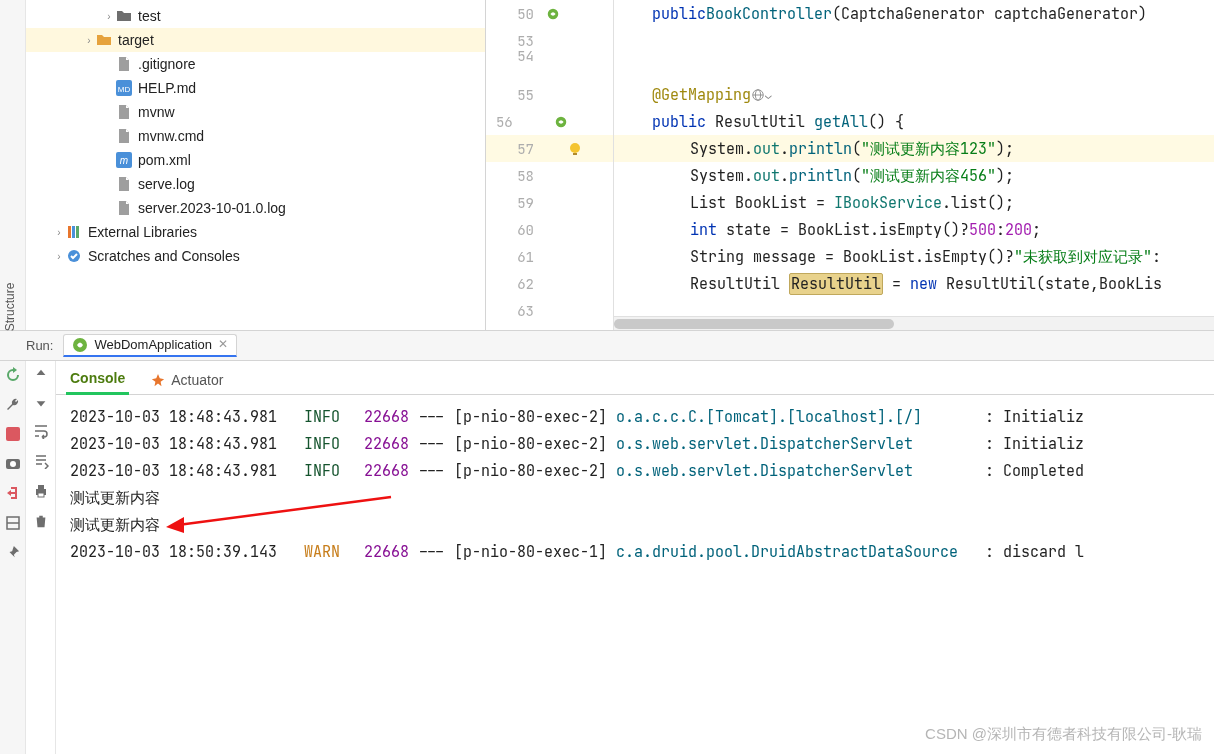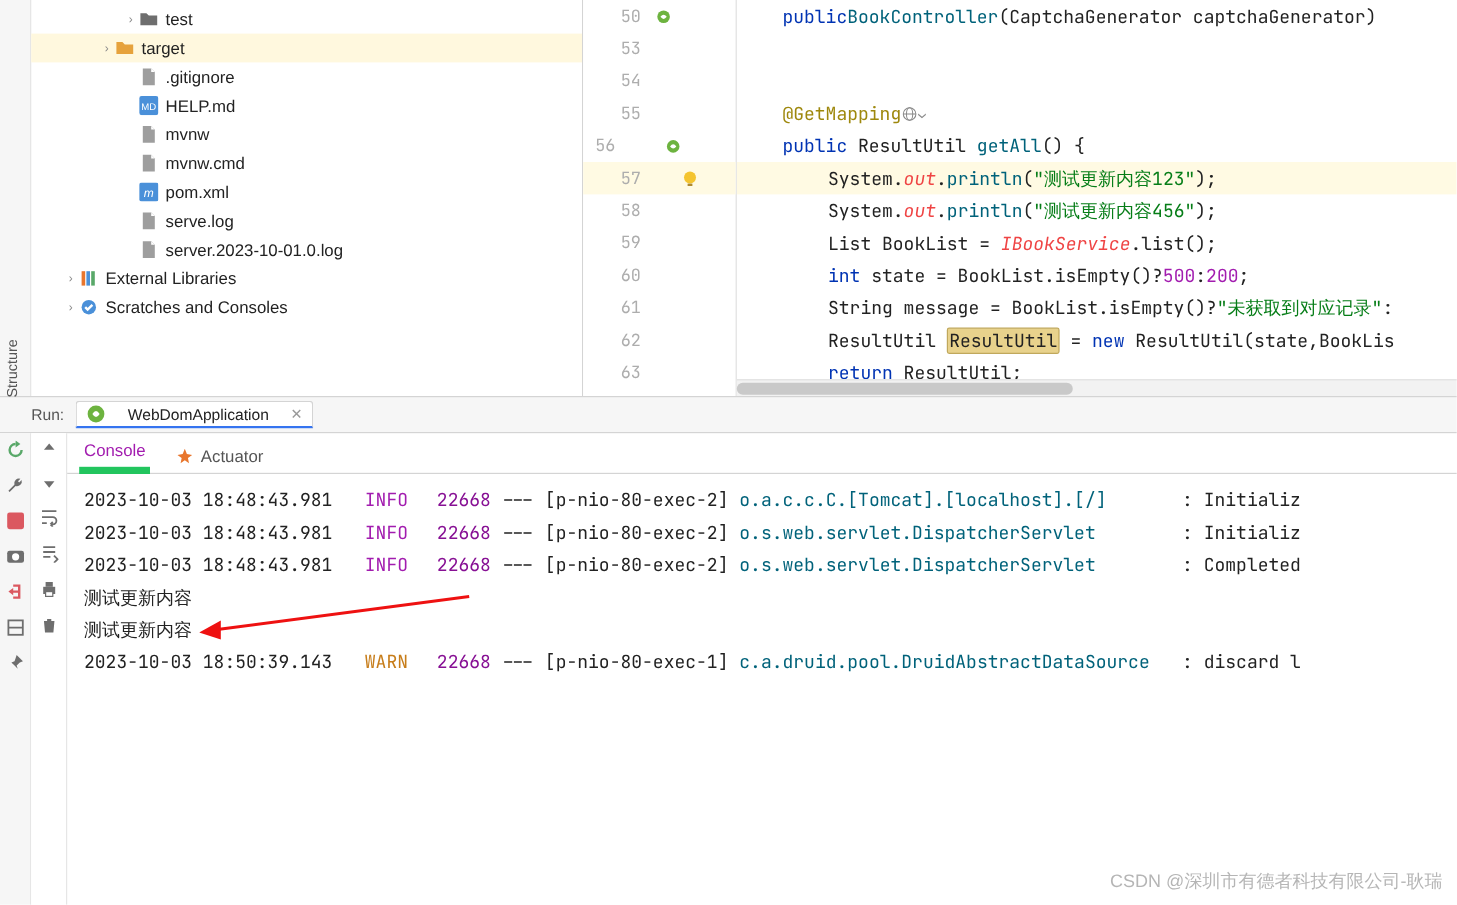--- a/index.html
+++ b/index.html
@@ -23,42 +23,42 @@
   .gmark { width:22px; display:flex; align-items:center; justify-content:center; }
   .gmark2 { width:22px; display:flex; align-items:center; justify-content:center; }
   .leaf { width:14px; height:14px; }
   .hl-line { position:absolute; left:0; width:100%; height:27px; background:#FFFAE3; }
   .code { flex:1; position:relative; overflow:hidden; }
   .cline { position:absolute; left:0; height:27px; display:flex; align-items:center; white-space:pre; padding-left:18px; }
   .kw { color:#0033B3; }
   .mth { color:#00627A; }
   .ann { color:#9E880D; }
   .str { color:#067D17; }
-  .fld { color:#ef4444; font-style:italic; }
+  .fld { color:#0f766e; }
   .num { color:#a21caf; }
   .hlbox { background:#E8D28C; border:1px solid #c0a85c; padding:0 1px; border-radius:2px; }
   .globe { width:14px; height:14px; stroke:#888; fill:none; vertical-align:middle; }
   .scrollbar { position:absolute; bottom:0; left:128px; right:0; height:14px; background:#f2f2f2; border-top:1px solid #e0e0e0; }
   .scrollbar .thumb { position:absolute; left:0; top:2px; height:10px; width:280px; background:#c9c9c9; border-radius:5px; }
   .runbar { height:30px; border-top:1px solid #d4d4d4; display:flex; align-items:center; padding-left:26px; gap:10px; background:#f6f6f6; }
   .runlabel { color:#555; }
-  .runtab { display:flex; align-items:center; gap:18px; padding:2px 8px; background:#fff; border:1px solid #d4d4d4; border-bottom:2px solid #3574F0; border-radius:3px 3px 0 0; }
+  .runtab { display:flex; align-items:flex-start; gap:6px; padding:2px 8px; background:#fff; border:1px solid #d4d4d4; border-bottom:2px solid #3574F0; border-radius:3px 3px 0 0; }
   .runtab .x { color:#999; cursor:pointer; font-size:12px; }
   .bottom { display:flex; height:calc(754px - 330px - 30px); border-top:1px solid #d4d4d4; position:relative; }
   .leftrail { width:26px; border-right:1px solid #e6e6e6; background:#f6f6f6; display:flex; flex-direction:column; align-items:center; padding-top:6px; }
   .leftrail2 { width:30px; border-right:1px solid #e6e6e6; background:#fff; display:flex; flex-direction:column; align-items:center; padding-top:6px; }
   .leftrail > *, .leftrail2 > * { margin-bottom:14px; cursor:pointer; }
   .sq-red { width:14px; height:14px; background:#DB5860; border-radius:2px; }
   .panel { flex:1; display:flex; flex-direction:column; }
   .tabs { height:34px; display:flex; align-items:flex-end; border-bottom:1px solid #d4d4d4; padding-left:10px; gap:18px; }
   .tab { padding:6px 4px; font-size:14px; color:#555; cursor:pointer; display:flex; align-items:center; gap:6px; }
-  .tab.act { border-bottom:6px solid #22c55e; color:#a21caf; margin-bottom:-1px; }
+  .tab.act { border-bottom:3px solid #22c55e; color:#4d7c0f; margin-bottom:-1px;font-weight:bold; }
   .console { flex:1; position:relative; font-family:"JetBrains Mono","Consolas",monospace; font-size:15px; padding:8px 0 0 14px; overflow:hidden; }
   .log { white-space:pre; height:27px; display:flex; align-items:center; }
-  .lvl-info { color:#a21caf; }
+  .lvl-info { color:#14532d; }
   .lvl-warn { color:#C77D1A; }
   .pid { color:#871094;margin-left:24px; }
   .logger { color:#00627A; }
   .arrow { position:absolute; pointer-events:none; }
   .vstrip { position:absolute; left:0; top:0; width:26px; height:330px; background:#f6f6f6; border-right:1px solid #e6e6e6; }
   .vtxt { transform:rotate(-90deg); transform-origin:center; position:absolute; font-size:12px; color:#555; }
   .watermark { position:absolute; right:12px; bottom:10px; font-size:15px; color:rgba(120,120,120,0.55); pointer-events:none; }
   svg { display:block; }
 </style>
 </head>
@@ -205,21 +205,21 @@
               <path d="M5 8 Q8 4 11 8 Q8 12 5 8" fill="#fff"></path>
             </svg>
           </span>
           <span class="gmark2"></span>
         </div>
         <div class="gline" style="top: 27px;">
           <span class="gnum">53</span>
           <span class="gmark"></span>
           <span class="gmark2"></span>
         </div>
-        <div class="gline" style="top: 54px;">
+        <div class="gline" style="top: 42px;">
           <span class="gnum">54</span>
           <span class="gmark"></span>
           <span class="gmark2"></span>
         </div>
         <div class="gline" style="top: 81px;">
           <span class="gnum">55</span>
           <span class="gmark"></span>
           <span class="gmark2"></span>
         </div>
         <div class="gline" style="top: 108px; gap: 33px;">
@@ -282,21 +282,20 @@
             <ellipse cx="8" cy="8" rx="3" ry="6"></ellipse>
             <line x1="2" y1="8" x2="14" y2="8"></line>
           </svg><span style="color:#888;font-size:11px">⌄</span></div>
         <div class="cline" style="top: 108px;"><span style="display:inline-block;width:20px"></span><span class="kw">public</span> ResultUtil <span class="mth">getAll</span>() {</div>
         <div class="cline" style="top: 135px;"><span style="display:inline-block;width:58px"></span>System.<span class="fld">out</span>.<span class="mth">println</span>(<span class="str">"测试更新内容123"</span>);</div>
         <div class="cline" style="top: 162px;"><span style="display:inline-block;width:58px"></span>System.<span class="fld">out</span>.<span class="mth">println</span>(<span class="str">"测试更新内容456"</span>);</div>
         <div class="cline" style="top: 189px;"><span style="display:inline-block;width:58px"></span>List<book> BookList = <span class="fld">IBookService</span>.list();</book></div>
         <div class="cline" style="top: 216px;"><span style="display:inline-block;width:58px"></span><span class="kw">int</span> state = BookList.isEmpty()?<span class="num">500</span>:<span class="num">200</span>;</div>
         <div class="cline" style="top: 243px;"><span style="display:inline-block;width:58px"></span>String message = BookList.isEmpty()?<span class="str">"未获取到对应记录"</span>:</div>
         <div class="cline" style="top: 270px;"><span style="display:inline-block;width:58px"></span>ResultUtil <span class="hlbox">ResultUtil</span> = <span class="kw">new</span> ResultUtil(state,BookLis</div>
-        <div class="cline" style="top: 297px;"><span style="display:inline-block;width:58px"></span><span class="kw">return</span> ResultUtil;</div>
       </div>
     <div class="scrollbar">
         <div class="thumb"></div>
       </div>
   </div>
 </div>
 
 <div class="runbar">
   <span class="runlabel">Run:</span>
   <div class="runtab">

